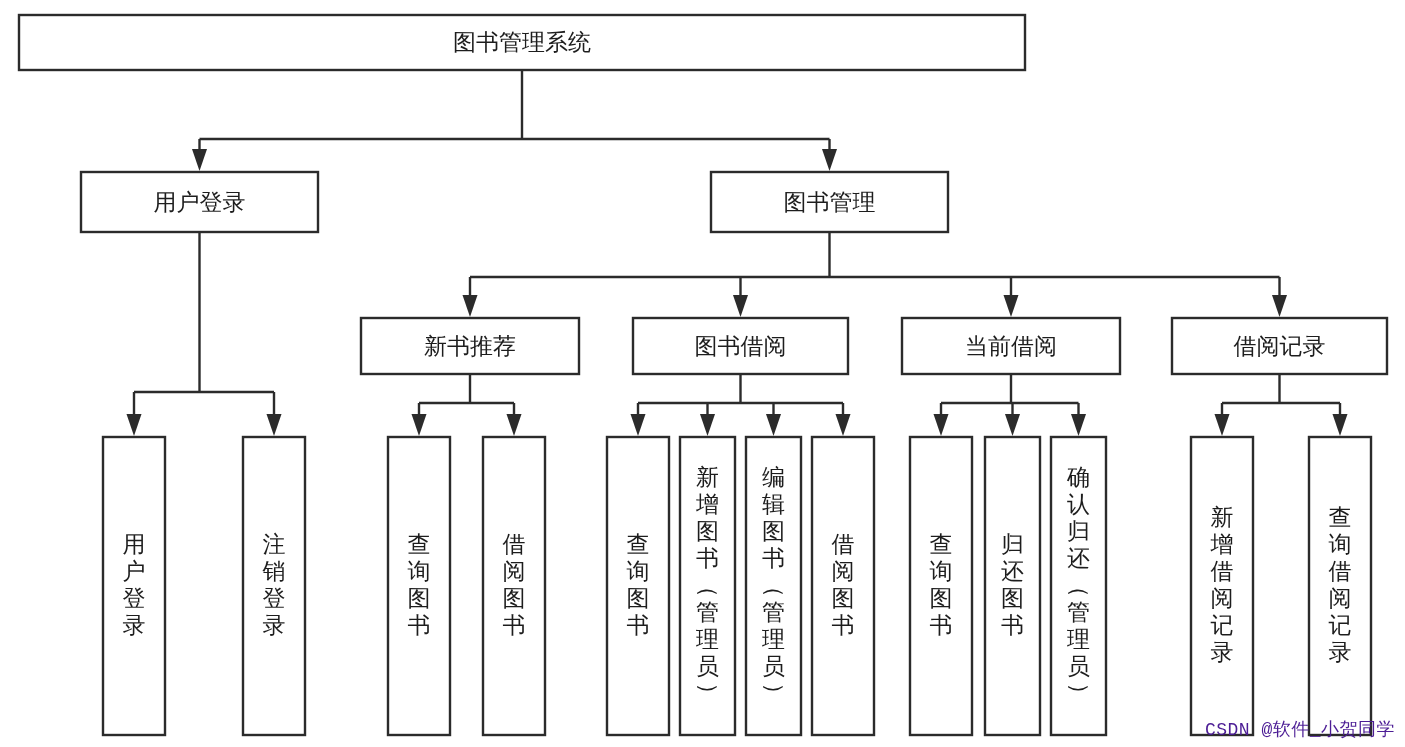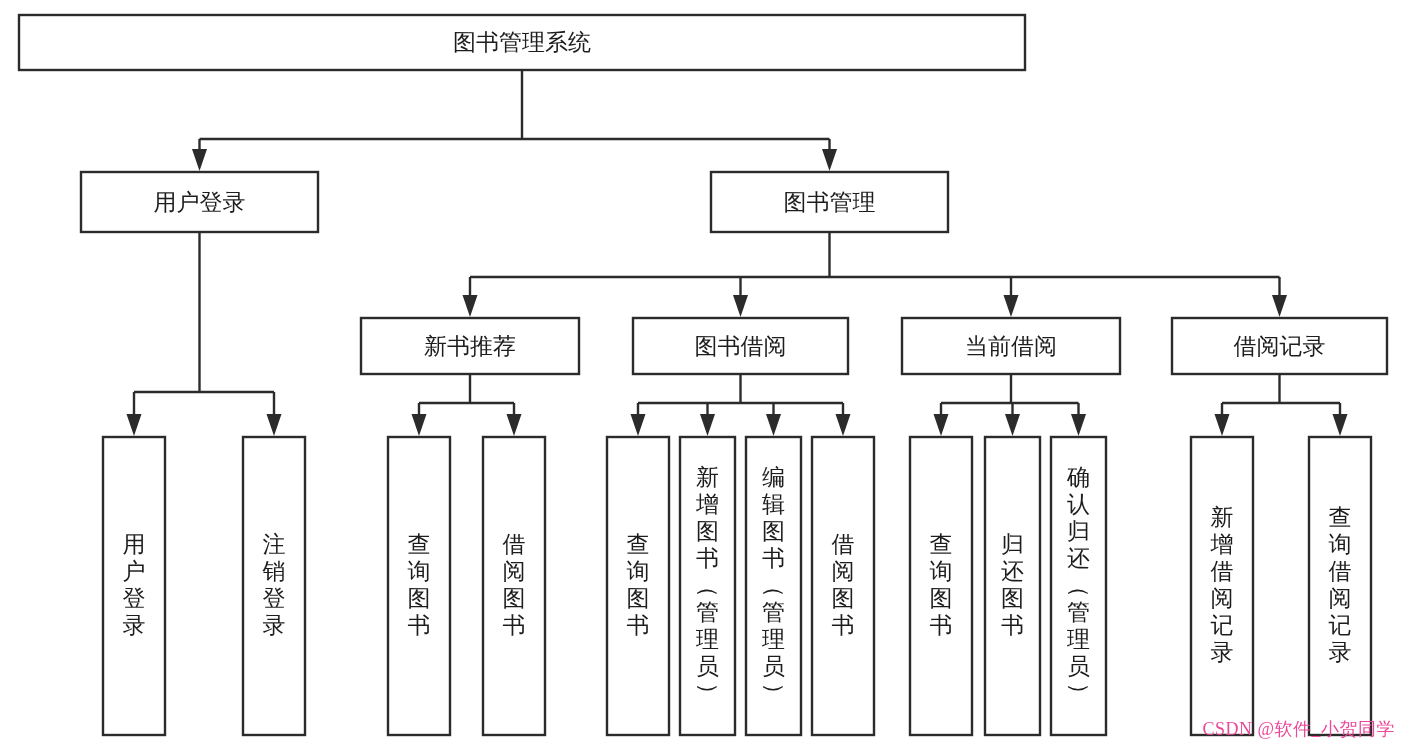--- a/index.html
+++ b/index.html
@@ -50,23 +50,23 @@
   .node-label-h {
     text-anchor: middle;
   }
   .node-label-v {
     text-anchor: middle;
   }
   .watermark-text {
     position: absolute;
     right: 10px;
     bottom: 6px;
-    font-family: Liberation Serif, serif;
+    font-family: Liberation Mono, monospace;
     font-size: 18px;
-    color: #ec4899;
+    color: #4c1d95;
     white-space: nowrap;
     letter-spacing: 0.5px;
     user-select: none;
   }
 </style>
 </head>
 <body>
 
 <div id="stage">
   <svg id="diagram-svg" viewBox="0 0 1405 747">

